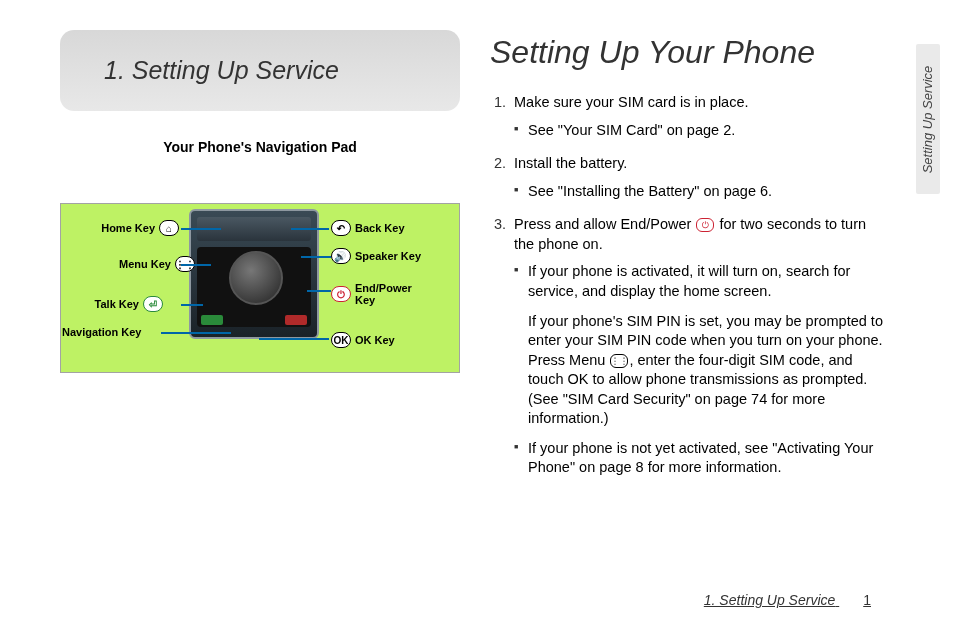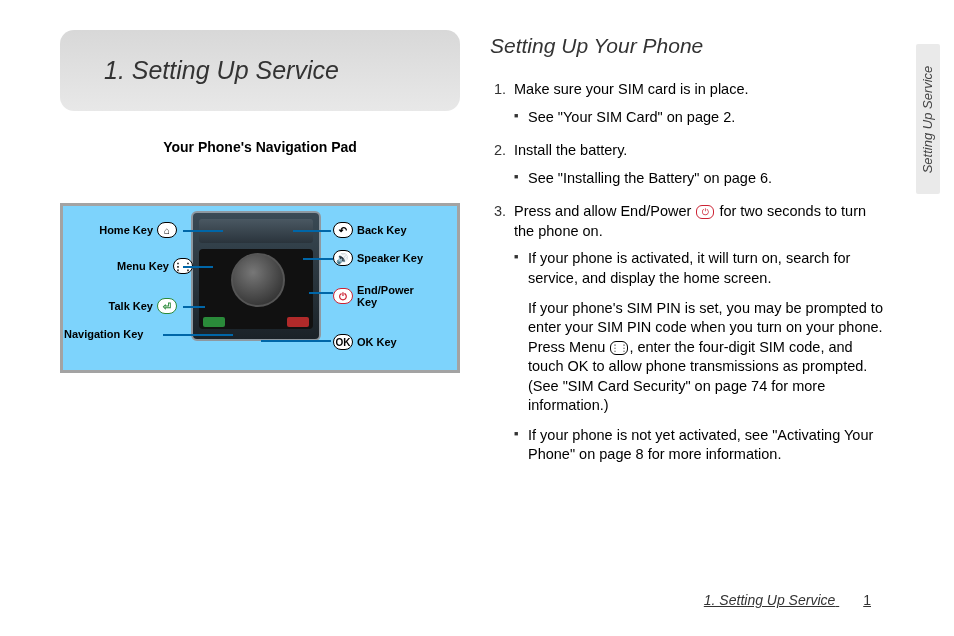--- a/index.html
+++ b/index.html
@@ -55,26 +55,26 @@
   }
   
   .navpad-title {
     text-align: center;
     font-weight: bold;
     font-size: 14px;
     margin-top: 28px;
     margin-bottom: 10px;
   }
   .navpad-box {
-    border: 3px solid #a3a3a3;
+    border: 1px solid #a3a3a3;
     width: 400px;
     height: 170px;
     position: relative;
     overflow: hidden;
-    background: #7dd3fc;
+    background: #bef264;
     margin-top: 48px;
   }
   .navpad-phone {
     position: absolute;
     left: 128px;
     top: 5px;
     width: 130px;
     height: 130px;
     background: linear-gradient(to bottom, #3a4a55 0%, #1a2228 100%);
     border: 2px solid #8e98a0;
@@ -139,21 +139,21 @@
     justify-content: center;
     font-size: 10px;
     font-weight: bold;
     background: #fff;
   }
   .icon-box.red { border-color: #c23; color: #c23; }
   .icon-box.green { border-color: #2a8a3a; color: #2a8a3a; }
   
   .right-title {
     font-style: italic;
-    font-size: 21px;
+    font-size: 32px;
     color: #333;
     font-weight: 400;
     margin-bottom: 22px;
     margin-top: 4px;
   }
   ol.steps { list-style: none; counter-reset: step; padding-left: 4px; }
   ol.steps > li {
     counter-increment: step;
     font-size: 14.5px;
     margin-bottom: 14px;
@@ -252,21 +252,21 @@
         <span class="icon-box">⌂</span>
       </div>
       <div class="line" style="left:120px; top:24px; width:40px;"></div>
 
       <div class="callout" style="right:264px; top:52px; text-align:right; justify-content:flex-end;">
         <span>Menu Key</span>
         <span class="icon-box">⋮⋮</span>
       </div>
       <div class="line" style="left:120px; top:60px; width:30px;"></div>
 
-      <div class="callout" style="right:280px; top:92px; text-align:right; justify-content:flex-end;">
+      <div class="callout" style="right:296px; top:92px; text-align:right; justify-content:flex-end;">
         <span>Talk Key</span>
         <span class="icon-box green">⏎</span>
       </div>
       <div class="line" style="left:120px; top:100px; width:22px;"></div>
 
       <div class="callout" style="left:1px; top:122px;align-items:center;">
         <span>Navigation Key</span>
       </div>
       <div class="line" style="left:100px; top:128px; width:70px;"></div>
 

